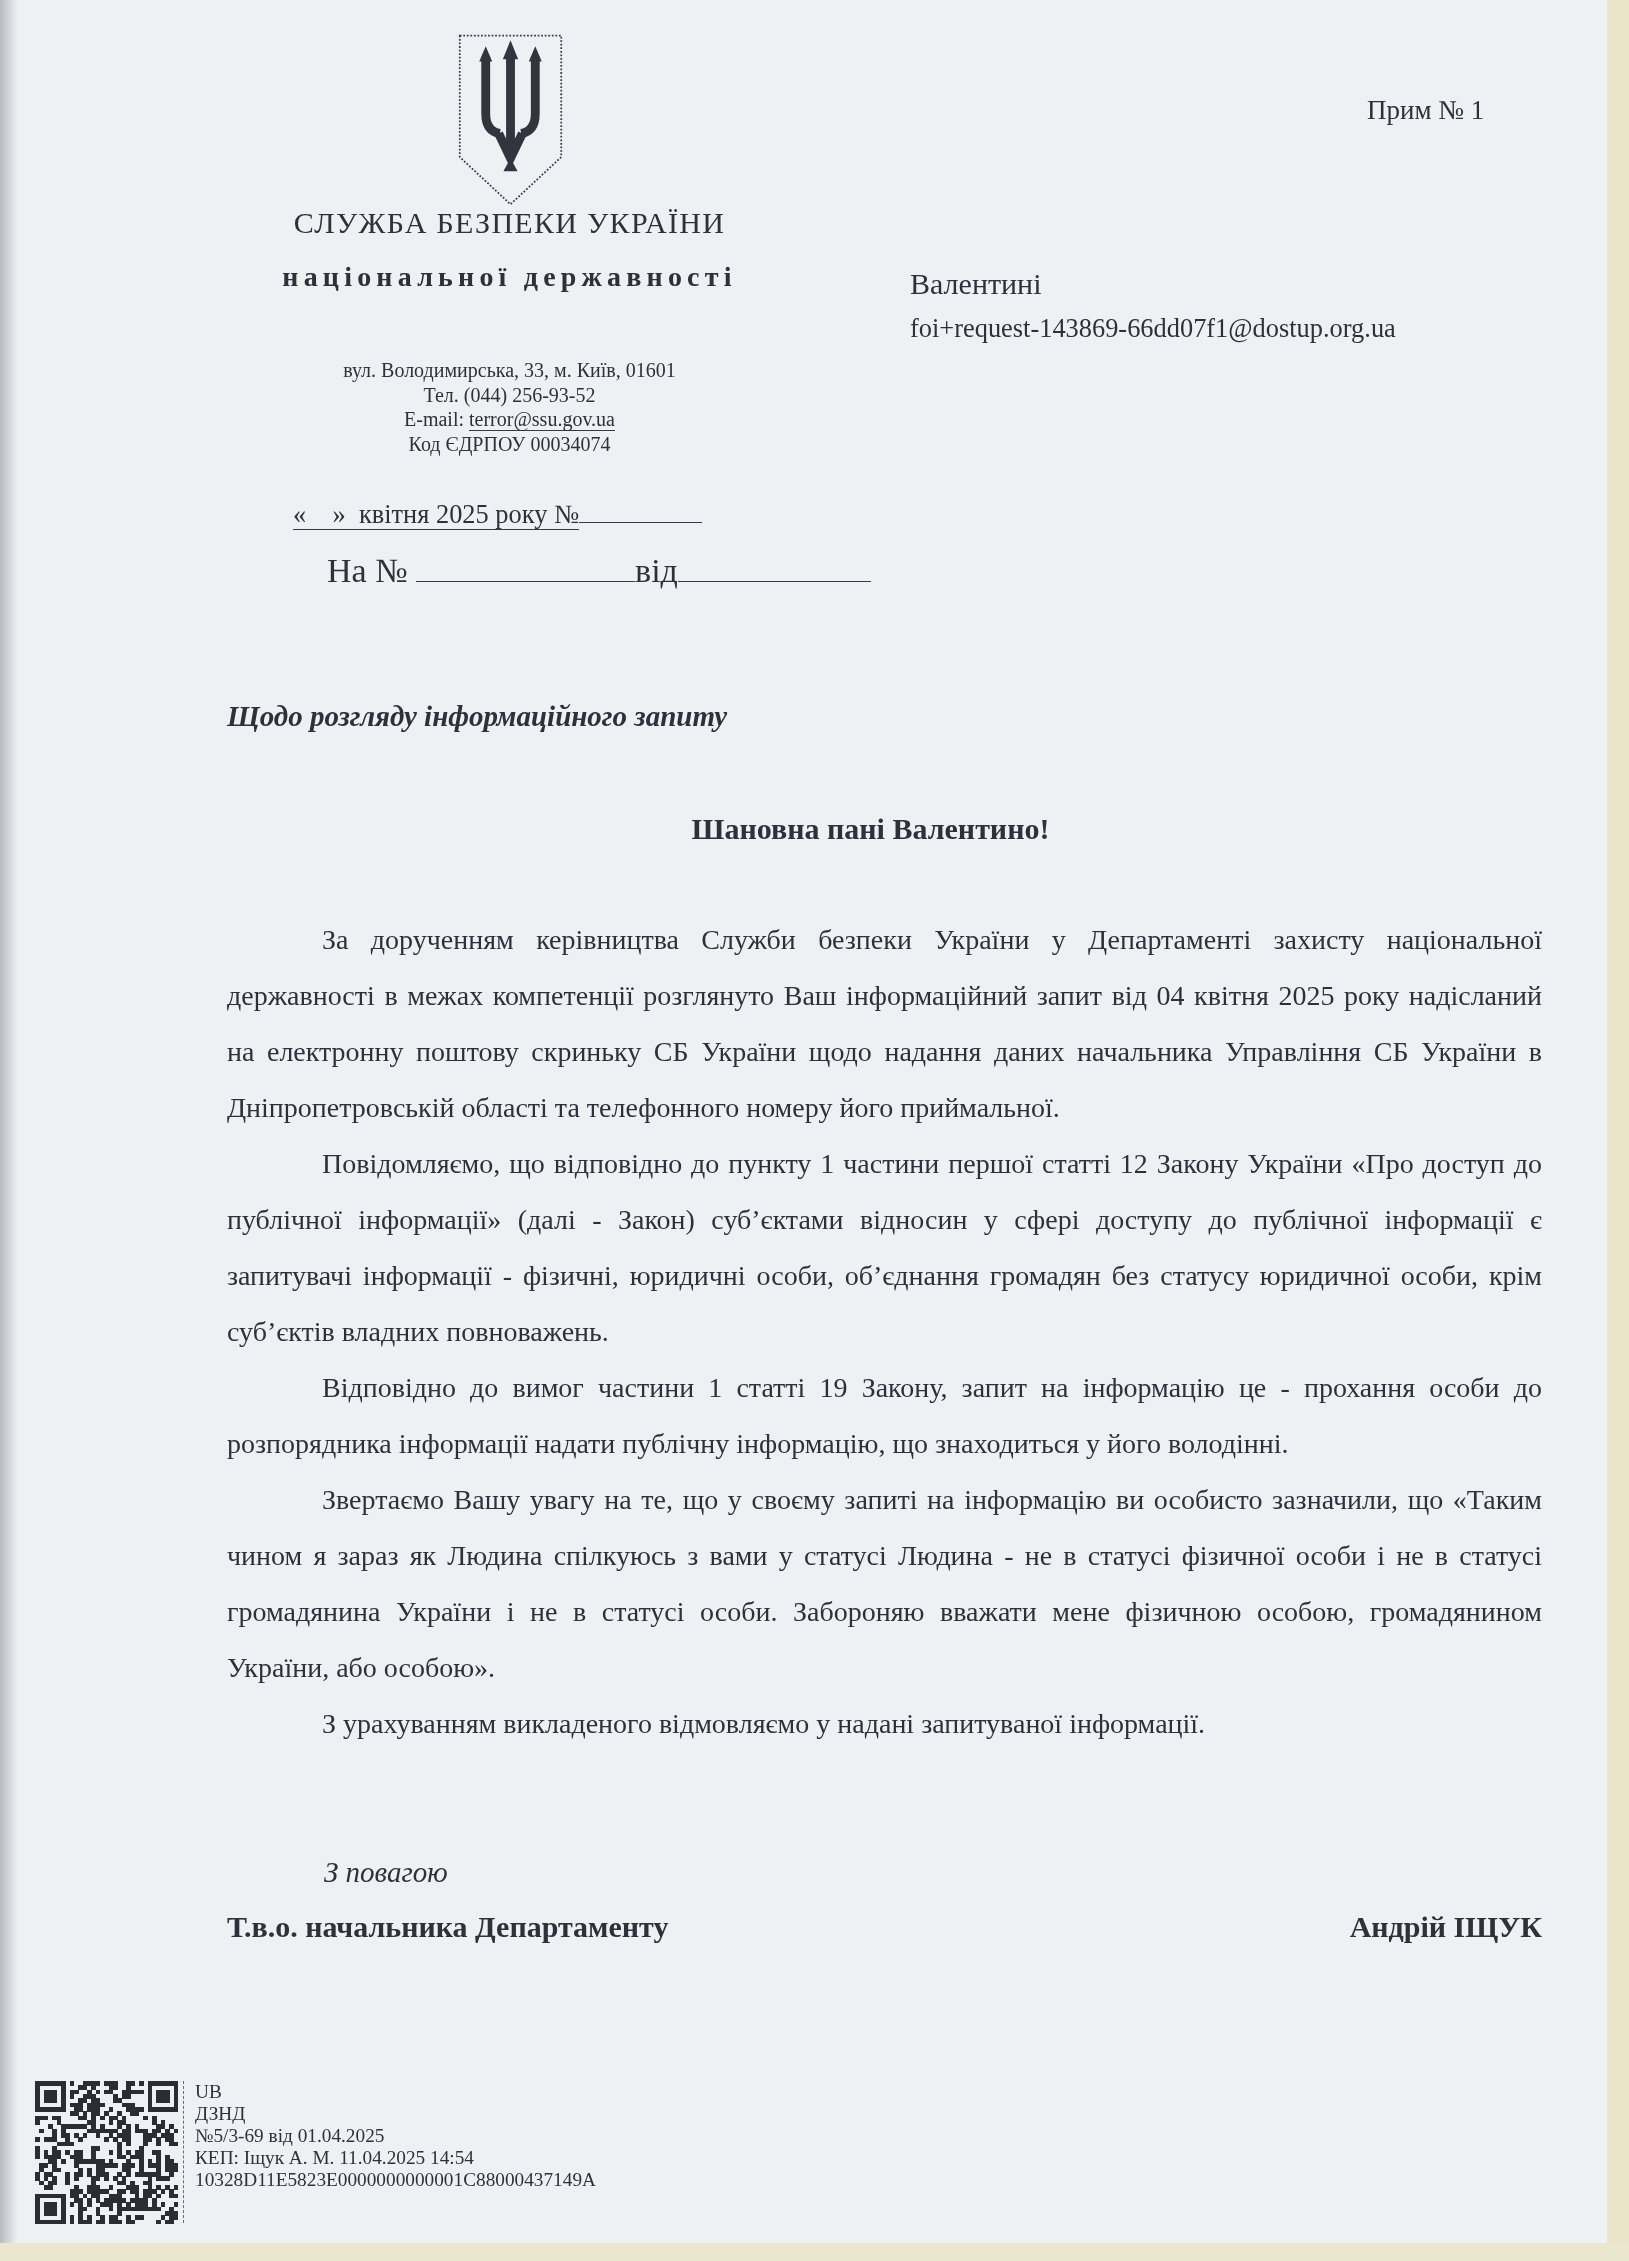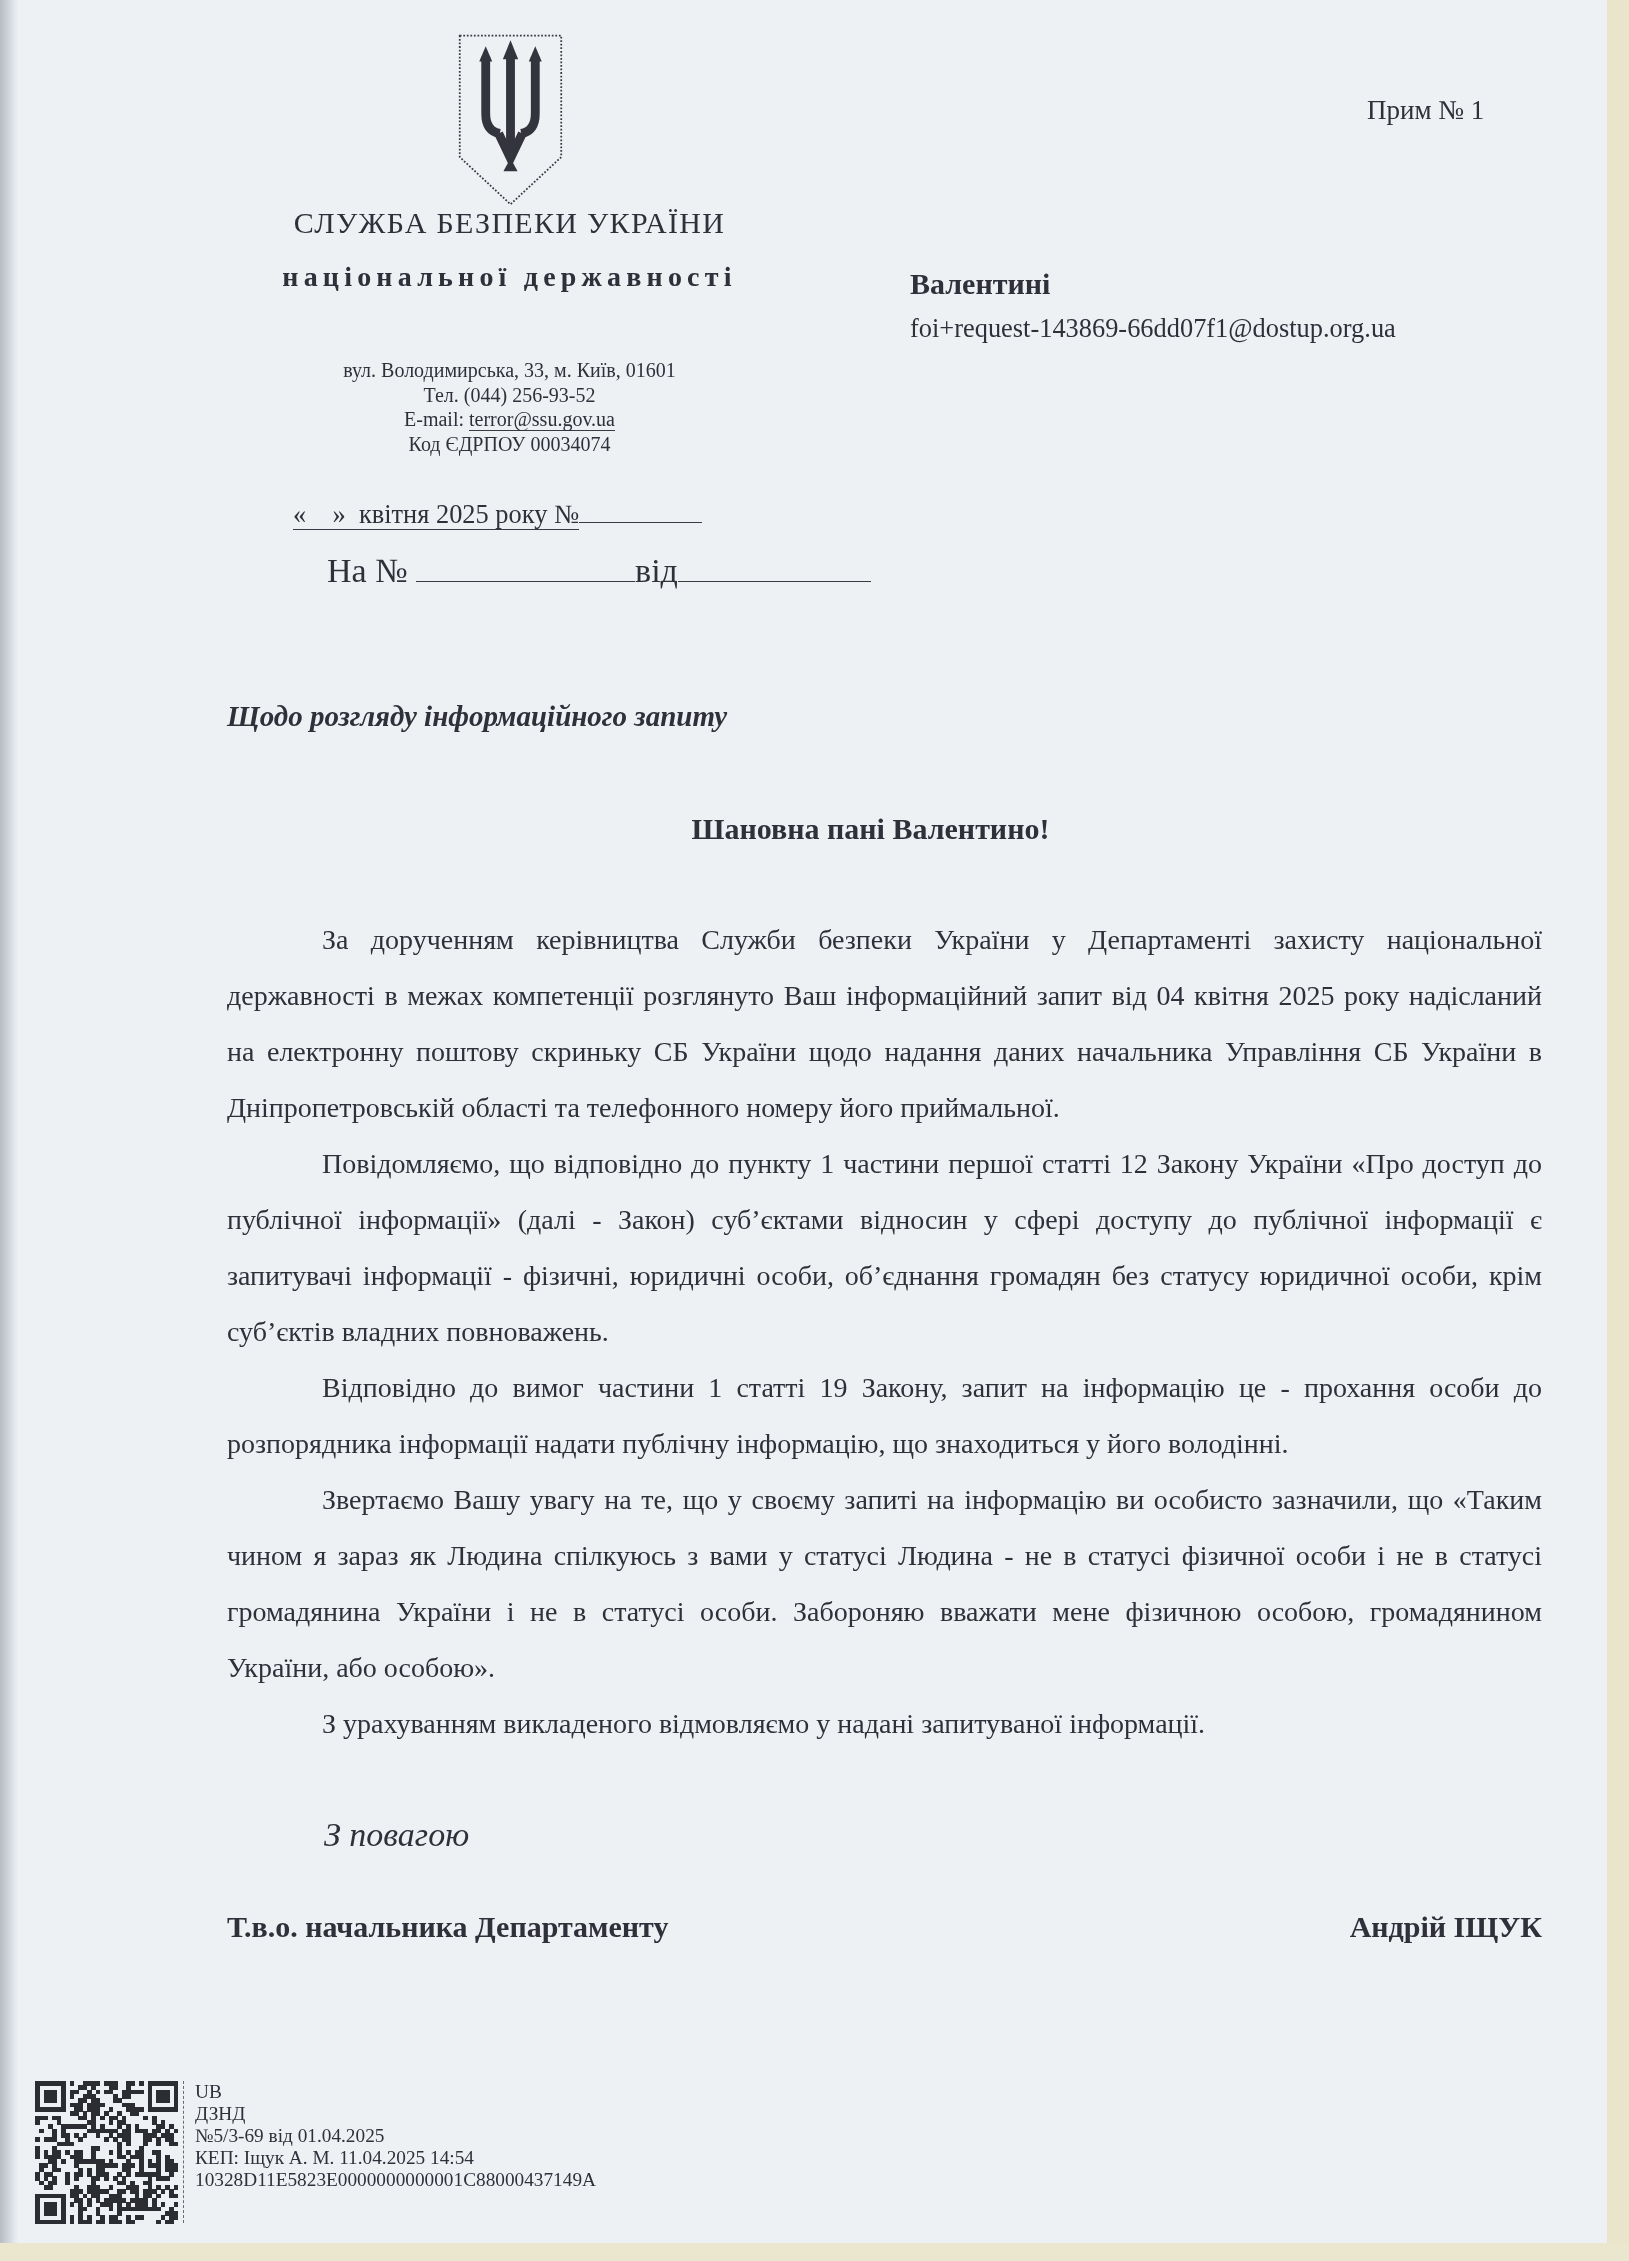--- a/index.html
+++ b/index.html
@@ -23,32 +23,32 @@
     font-size:30px;letter-spacing:1.3px;font-family:Liberation Serif, serif;}
   .dept{left:155px;top:257px;width:709px;text-align:center;
     font-weight:bold;font-size:28px;letter-spacing:5.2px;line-height:40px;}
   .addr{left:155px;top:358px;width:709px;text-align:center;
     font-size:20px;line-height:24.5px;}
   .u{border-bottom:1.3px solid #3a3a45;}
   .blank{display:inline-block;border-bottom:1.9px solid #3a3a45;height:1em;vertical-align:baseline;}
   .dateline{left:293px;top:496px;font-size:26.4px;white-space:pre;}
   .refline{left:293px;top:547px;font-size:34px;white-space:pre;margin-left:34px;}
   
-  .rcpt-name{left:910px;top:267px;font-size:30px;font-weight:bold;}
+  .rcpt-name{left:910px;top:267px;font-size:30px;font-weight:normal;}
   .rcpt-email{left:910px;top:313px;font-size:26.4px;}
   
   .subject{left:227px;top:700px;font-size:29px;font-style:italic;font-weight:bold;}
   .salutation{left:387px;top:812px;width:967px;text-align:center;
     font-size:30px;font-weight:bold;}
   
   .body-text{left:227px;top:912px;width:1315px;font-size:28px;line-height:56px;
     text-align:justify;}
   .body-text p{margin:0;text-indent:95px;}
   
-  .valediction{left:324px;top:1816px;font-size:34px;font-style:italic;}
+  .valediction{left:324px;top:1856px;font-size:29px;font-style:italic;}
   .sigrow{left:227px;top:1910px;width:1315px;display:flex;
     justify-content:space-between;font-size:30px;font-weight:bold;}
   
   .qr{left:35px;top:2081px;width:143px;height:143px;}
   .qr-divider{left:183px;top:2081px;height:142px;width:0;
     border-left:1.9px dashed #6a6a72;}
   .stamptext{left:195px;top:2081px;font-size:19.3px;line-height:22px;white-space:nowrap;}
 </style>
 </head>
 <body>

